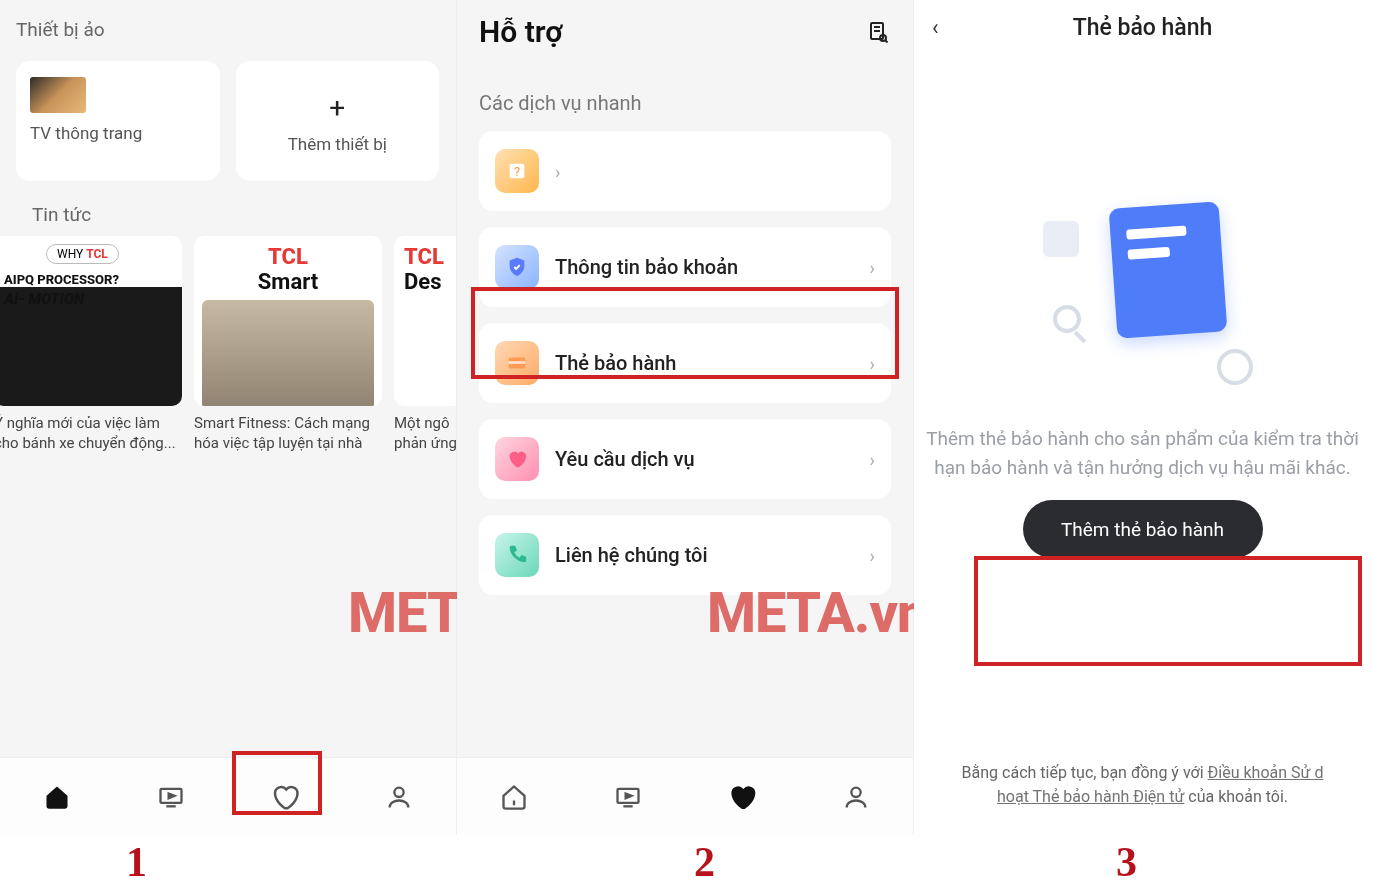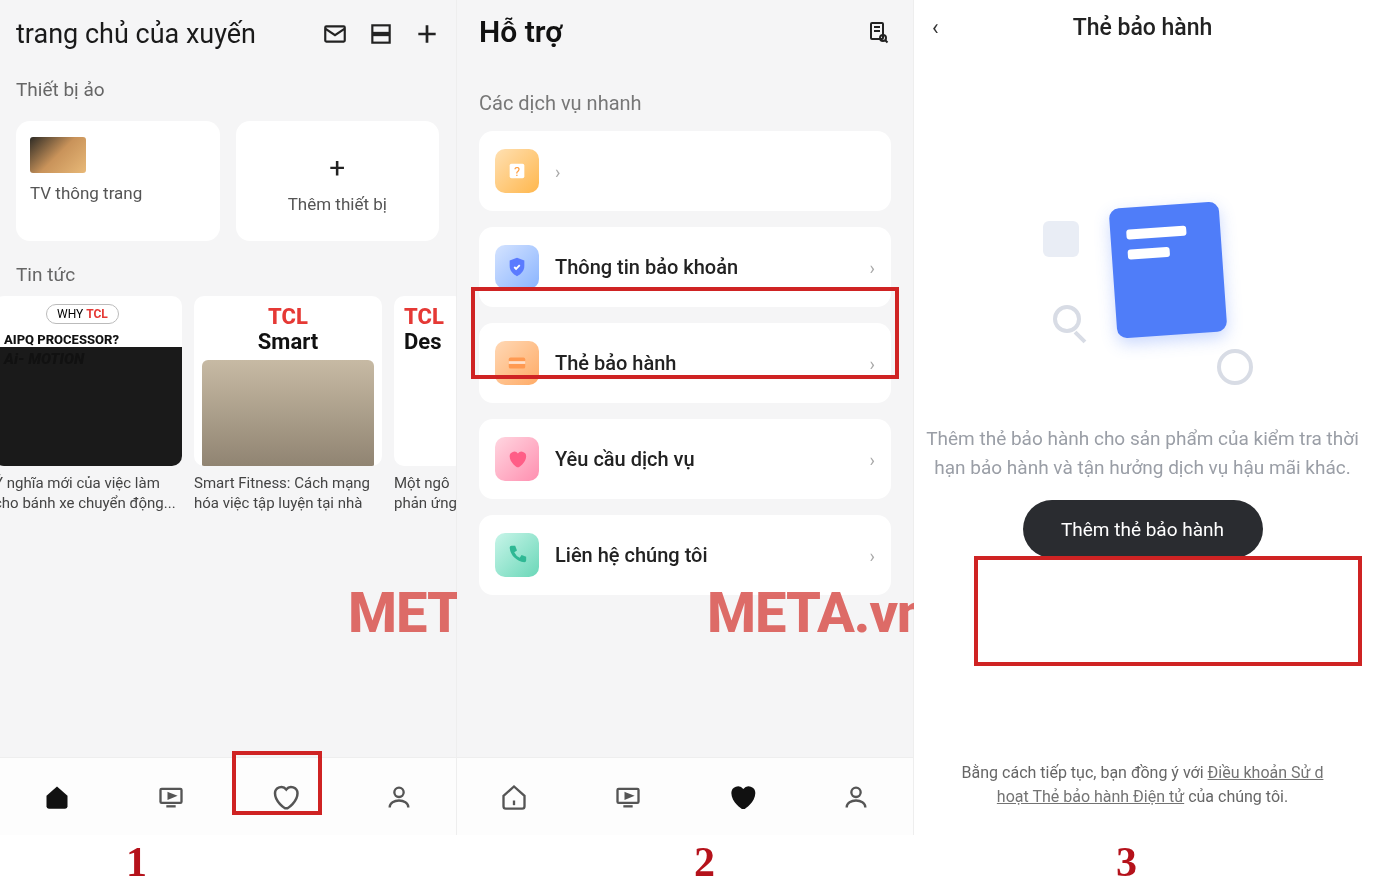--- a/index.html
+++ b/index.html
@@ -35,21 +35,21 @@
   .s1-tab::after { content:""; position:absolute; left:10px; bottom:0; width:22px; height:4px; background:#e53935; border-radius:2px; }
   .s1-list-icon { width:34px; height:34px; background:#ececee; border-radius:50%; display:flex; align-items:center; justify-content:center; color:#444;}
   
   .s1-cards { display:flex; gap:16px; padding: 14px 16px; }
   .dev-card { background:#fff; border-radius:14px; width:48%; padding:16px 14px 14px 14px; display:flex; flex-direction:column; gap:10px; min-height:120px; }
   .tv-thumb { width:56px; height:36px; background: linear-gradient(135deg,#2e2b25 0%,#c9935a 50%,#e8b978 100%); border-radius:3px; }
   .dev-label { font-size:17px; color:#555; }
   .add-card { align-items:center; justify-content:center; text-align:center; }
   .plus-big { font-size:28px; color:#222; }
   
-  .s1-news { padding: 8px 16px 4px 16px; font-size:19px; color:#666; }
+  .s1-news { padding: 8px 16px 4px 32px; font-size:19px; color:#666; }
   .news-row { display:flex; gap:12px; padding: 6px 0 0 0; overflow:hidden; margin-left:-6px; }
   .news-card { width:188px; flex-shrink:0; }
   .news-img { width:100%; height:170px; border-radius:10px; background:#ddd; position:relative; overflow:hidden; }
   .ni1 { background: linear-gradient(180deg,#fff 0 30%, #1a1a1a 30% 100%); }
   .ni1 .badge { position:absolute; top:8px; left:52px; background:#fff; border:1px solid #bbb; border-radius:16px; padding:2px 10px; font-size:12px; }
   .ni1 .red { color:#e53935; font-weight:700; }
   .ni1 .line1 { position:absolute; top:36px; left:10px; font-size:13px; font-weight:800; color:#111; }
   .ni1 .line2 { position:absolute; top:54px; left:10px; font-size:15px; font-weight:900; font-style:italic; color:#111; }
   .ni2 { background:#fff; text-align:center; padding-top:8px;}
   .ni2 .brand { color:#e53935; font-weight:800; font-size:22px;}
@@ -103,42 +103,20 @@
   .watermark { position:absolute; font-size:56px; font-weight:800; color:#d9534f; opacity:.85; letter-spacing:-1px; pointer-events:none; }
   
   svg { display:block; }
 </style>
 </head>
 <body>
 
 <div class="container">
 
   <div class="screen">
-    <div class="s1-header">
-      <div class="s1-title">trang chủ của xuyến</div>
-      <div class="s1-icons">
-        <div class="icon-btn">
-          <svg width="26" height="26" viewBox="0 0 24 24" fill="none" stroke="currentColor" stroke-width="2">
-              <rect x="3" y="5" width="18" height="14" rx="1"></rect>
-              <path d="M3 7l9 6 9-6"></path>
-            </svg>
-        </div>
-        <div class="icon-btn">
-          <svg width="26" height="26" viewBox="0 0 24 24" fill="none" stroke="currentColor" stroke-width="2">
-              <rect x="4" y="4" width="16" height="7"></rect>
-              <rect x="4" y="13" width="16" height="7"></rect>
-            </svg>
-        </div>
-        <div class="icon-btn">
-          <svg width="26" height="26" viewBox="0 0 24 24" fill="none" stroke="currentColor" stroke-width="2.5">
-              <path d="M12 4v16M4 12h16"></path>
-            </svg>
-        </div>
-      </div>
-    </div>
 
     <div class="s1-sect">Thiết bị ảo</div>
 
     <div class="s1-cards">
       <div class="dev-card">
         <div class="tv-thumb"></div>
         <div class="dev-label">TV thông trang</div>
       </div>
       <div class="dev-card add-card">
         <div class="plus-big">+</div>
@@ -312,21 +290,21 @@
     </div>
 
     <div class="s3-desc">Thêm thẻ bảo hành cho sản phẩm của kiểm tra thời hạn bảo hành và tận hưởng dịch vụ hậu mãi khác.</div>
 
     <div class="s3-btn">
       <span>Thêm thẻ bảo hành</span>
     </div>
 
     <div class="s3-foot">
       <span>Bằng cách tiếp tục, bạn đồng ý với </span><span class="link">Điều khoản Sử d</span><br>
-      <span class="link">hoạt Thẻ bảo hành Điện tử</span><span> của chúng tôi.</span>
+      <span class="link">hoạt Thẻ bảo hành Điện tử</span><span> của khoản tôi.</span>
     </div>
 
     <div class="red-box" style="left:60px; top:556px; width:388px; height:110px;"></div>
   </div>
 
 </div>
 
 <div class="step-num" style="left:126px; top:838px;">1</div>
 <div class="step-num" style="left:694px; top:838px;">2</div>
 <div class="step-num" style="left:1116px; top:838px;">3</div>

